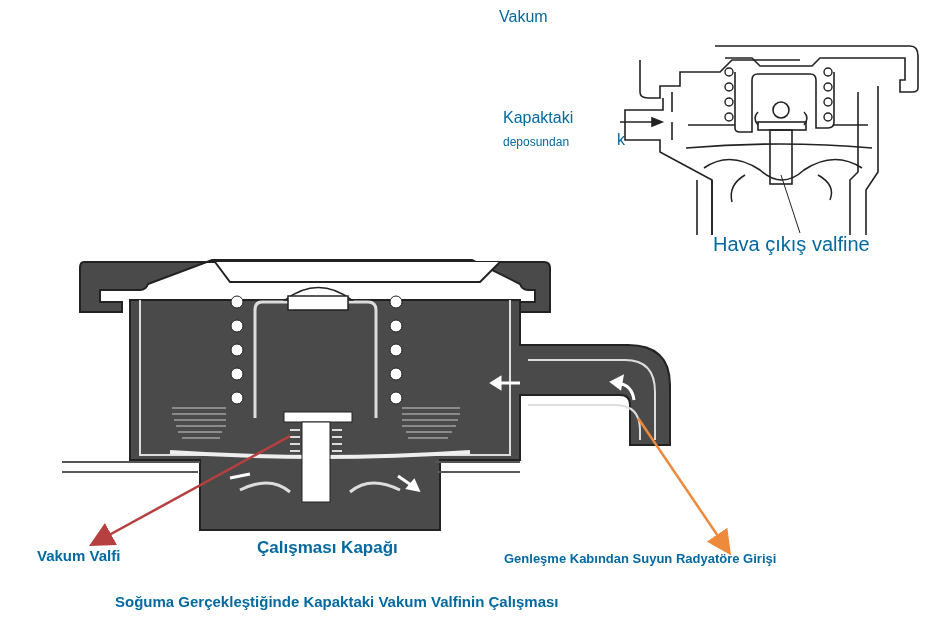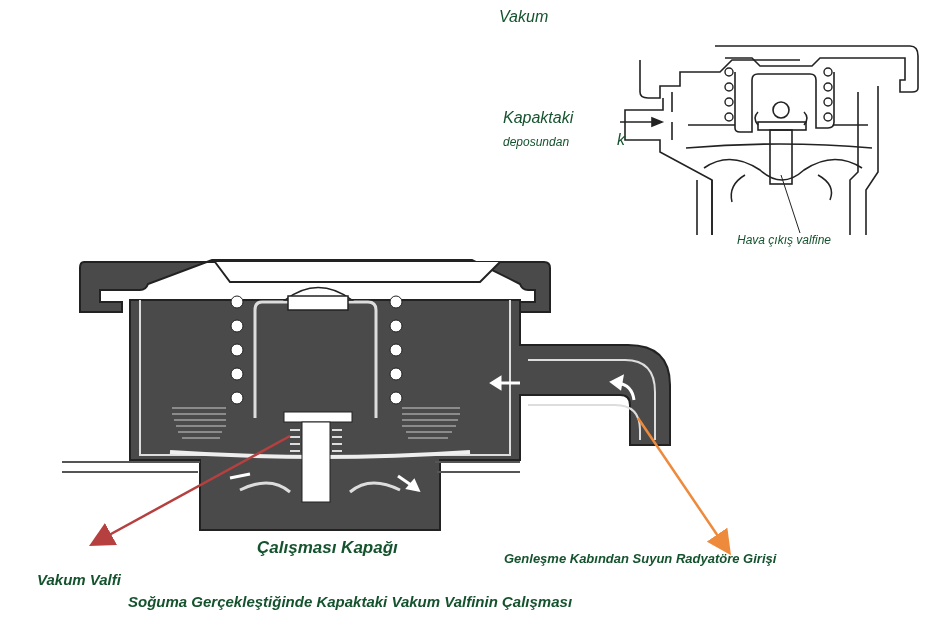--- a/index.html
+++ b/index.html
@@ -1,17 +1,17 @@
 <!DOCTYPE html>
 <html><head>
 <meta charset="utf-8">
 <style>
   html, body { margin:0; padding:0; background:#ffffff; }
   body { width:930px; height:623px; position:relative; overflow:hidden; font-family:"Liberation Sans", sans-serif; }
-  .lbl { position:absolute; white-space:nowrap; color:#14532d;font-style:italic; }
+  .lbl { position:absolute; white-space:nowrap; color:#0369a1; }
   .thin { font-size:16px; font-weight:normal; }
   .bold { font-weight:bold; }
   svg { position:absolute; left:0; top:0; }
 </style>
 </head>
 <body>
 
 <svg width="930" height="623" viewBox="0 0 930 623">
   <g fill="none" stroke="#222" stroke-width="1.6">
 
@@ -142,18 +142,18 @@
       </marker>
   </defs>
   <line x1="290" y1="436" x2="100" y2="540" stroke="#b5403f" stroke-width="2.5" marker-end="url(#ah-red)"></line>
   <line x1="638" y1="418" x2="724" y2="545" stroke="#ed8a3c" stroke-width="2.5" marker-end="url(#ah-orange)"></line>
 </svg>
 
 <div class="lbl thin" style="left:499px;top:8px;font-size:16px;">Vakum</div>
 <div class="lbl thin" style="left:503px;top:109px;font-size:16px;">Kapaktaki</div>
 <div class="lbl thin" style="left:503px;top:135px;font-size:12px;">deposundan</div>
 <div class="lbl thin" style="left:617px;top:131px;font-size:16px;">k</div>
-<div class="lbl thin" style="left:737px;top:233px;font-size:12px;text-align:center;">Hava çıkış valfine</div>
+<div class="lbl thin" style="left:713px;top:233px;font-size:20px;text-align:center;">Hava çıkış valfine</div>
 
-<div class="lbl bold" style="left:37px;top:547px;font-size:15px;margin-top:24px;">Vakum Valfi</div>
+<div class="lbl bold" style="left:37px;top:547px;font-size:15px;">Vakum Valfi</div>
 <div class="lbl bold" style="left:257px;top:538px;font-size:17px;">Çalışması Kapağı</div>
 <div class="lbl bold" style="left:504px;top:551px;font-size:13px;">Genleşme Kabından Suyun Radyatöre Girişi</div>
-<div class="lbl bold" style="left:128px;top:593px;font-size:15px;">Soğuma Gerçekleştiğinde Kapaktaki Vakum Valfinin Çalışması</div>
+<div class="lbl bold" style="left:115px;top:593px;font-size:15px;">Soğuma Gerçekleştiğinde Kapaktaki Vakum Valfinin Çalışması</div>
 
 </body></html>

